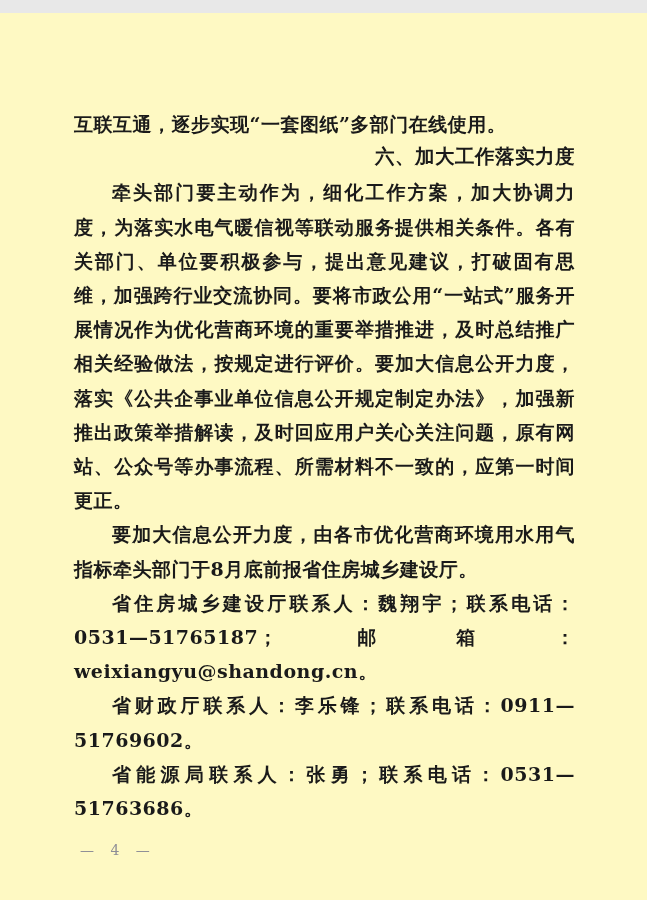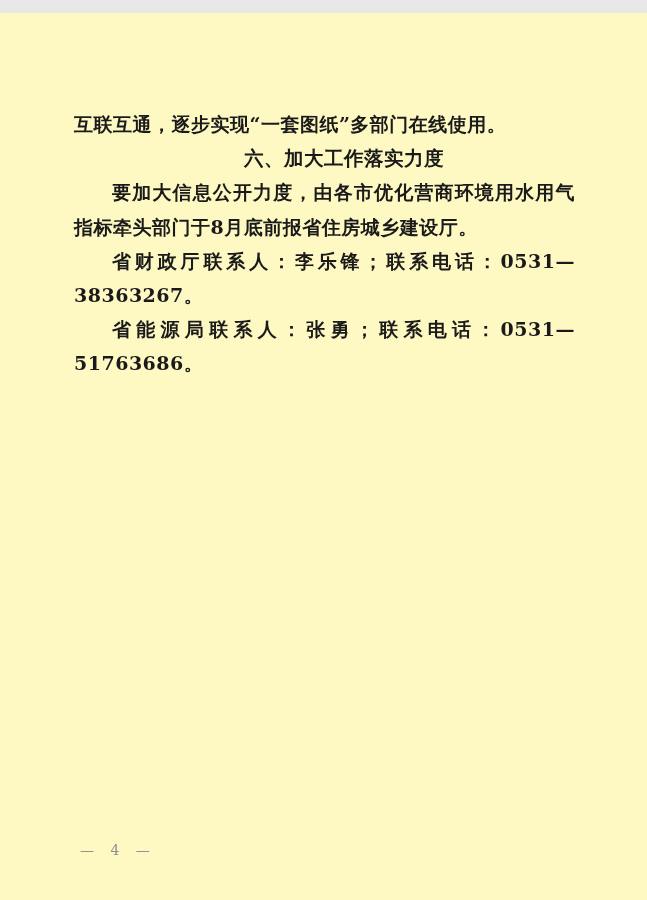--- a/index.html
+++ b/index.html
@@ -29,24 +29,24 @@
     letter-spacing: 0.5px;
   }
   .para {
     margin: 0;
     text-indent: 2em;
   }
   .para.no-indent {
     text-indent: 0;
   }
   .para.heading {
-    font-family: Liberation Sans, sans-serif;
+    font-family: Liberation Mono, monospace;
     font-weight: 700;
     font-size: 19.5px;
-    text-align: center;
+    text-align: right;
   }
   .footer {
     position: absolute;
     left: 80px;
     top: 829px;
     color: #8d8d96;
     font-size: 14px;
     font-weight: 400;
     letter-spacing: 1px;
     word-spacing: 10px;
@@ -54,19 +54,21 @@
     font-family: "DejaVu Serif", "Liberation Serif", serif;
   }
 </style>
 </head>
 <body>
 
 <div class="page">
   <div class="doc-body">
     <p class="para no-indent">互联互通，逐步实现“一套图纸”多部门在线使用。</p>
     <p class="para heading">六、加大工作落实力度</p>
+    <p class="para">牵头部门要主动作为，细化工作方案，加大协调力度，为落实水电气暖信视等联动服务提供相关条件。各有关部门、单位要积极参与，提出意见建议，打破固有思维，加强跨行业交流协同。要将市政公用“一站式”服务开展情况作为优化营商环境的重要举措推进，及时总结推广相关经验做法，按规定进行评价。要加大信息公开力度，落实《公共企事业单位信息公开规定制定办法》，加强新推出政策举措解读，及时回应用户关心关注问题，原有网站、公众号等办事流程、所需材料不一致的，应第一时间更正。</p>
     <p class="para">要加大信息公开力度，由各市优化营商环境用水用气指标牵头部门于8月底前报省住房城乡建设厅。</p>
-    <p class="para">省财政厅联系人：李乐锋；联系电话：0531—38363267。</p>
+    <p class="para">省住房城乡建设厅联系人：魏翔宇；联系电话：0531—51765187；邮箱：weixiangyu@shandong.cn。</p>
+    <p class="para">省财政厅联系人：李乐锋；联系电话：0911—51769602。</p>
     <p class="para">省能源局联系人：张勇；联系电话：0531—51763686。</p>
 
   </div>
   <div class="footer">— 4 —</div>
 </div>
 
 </body></html>

